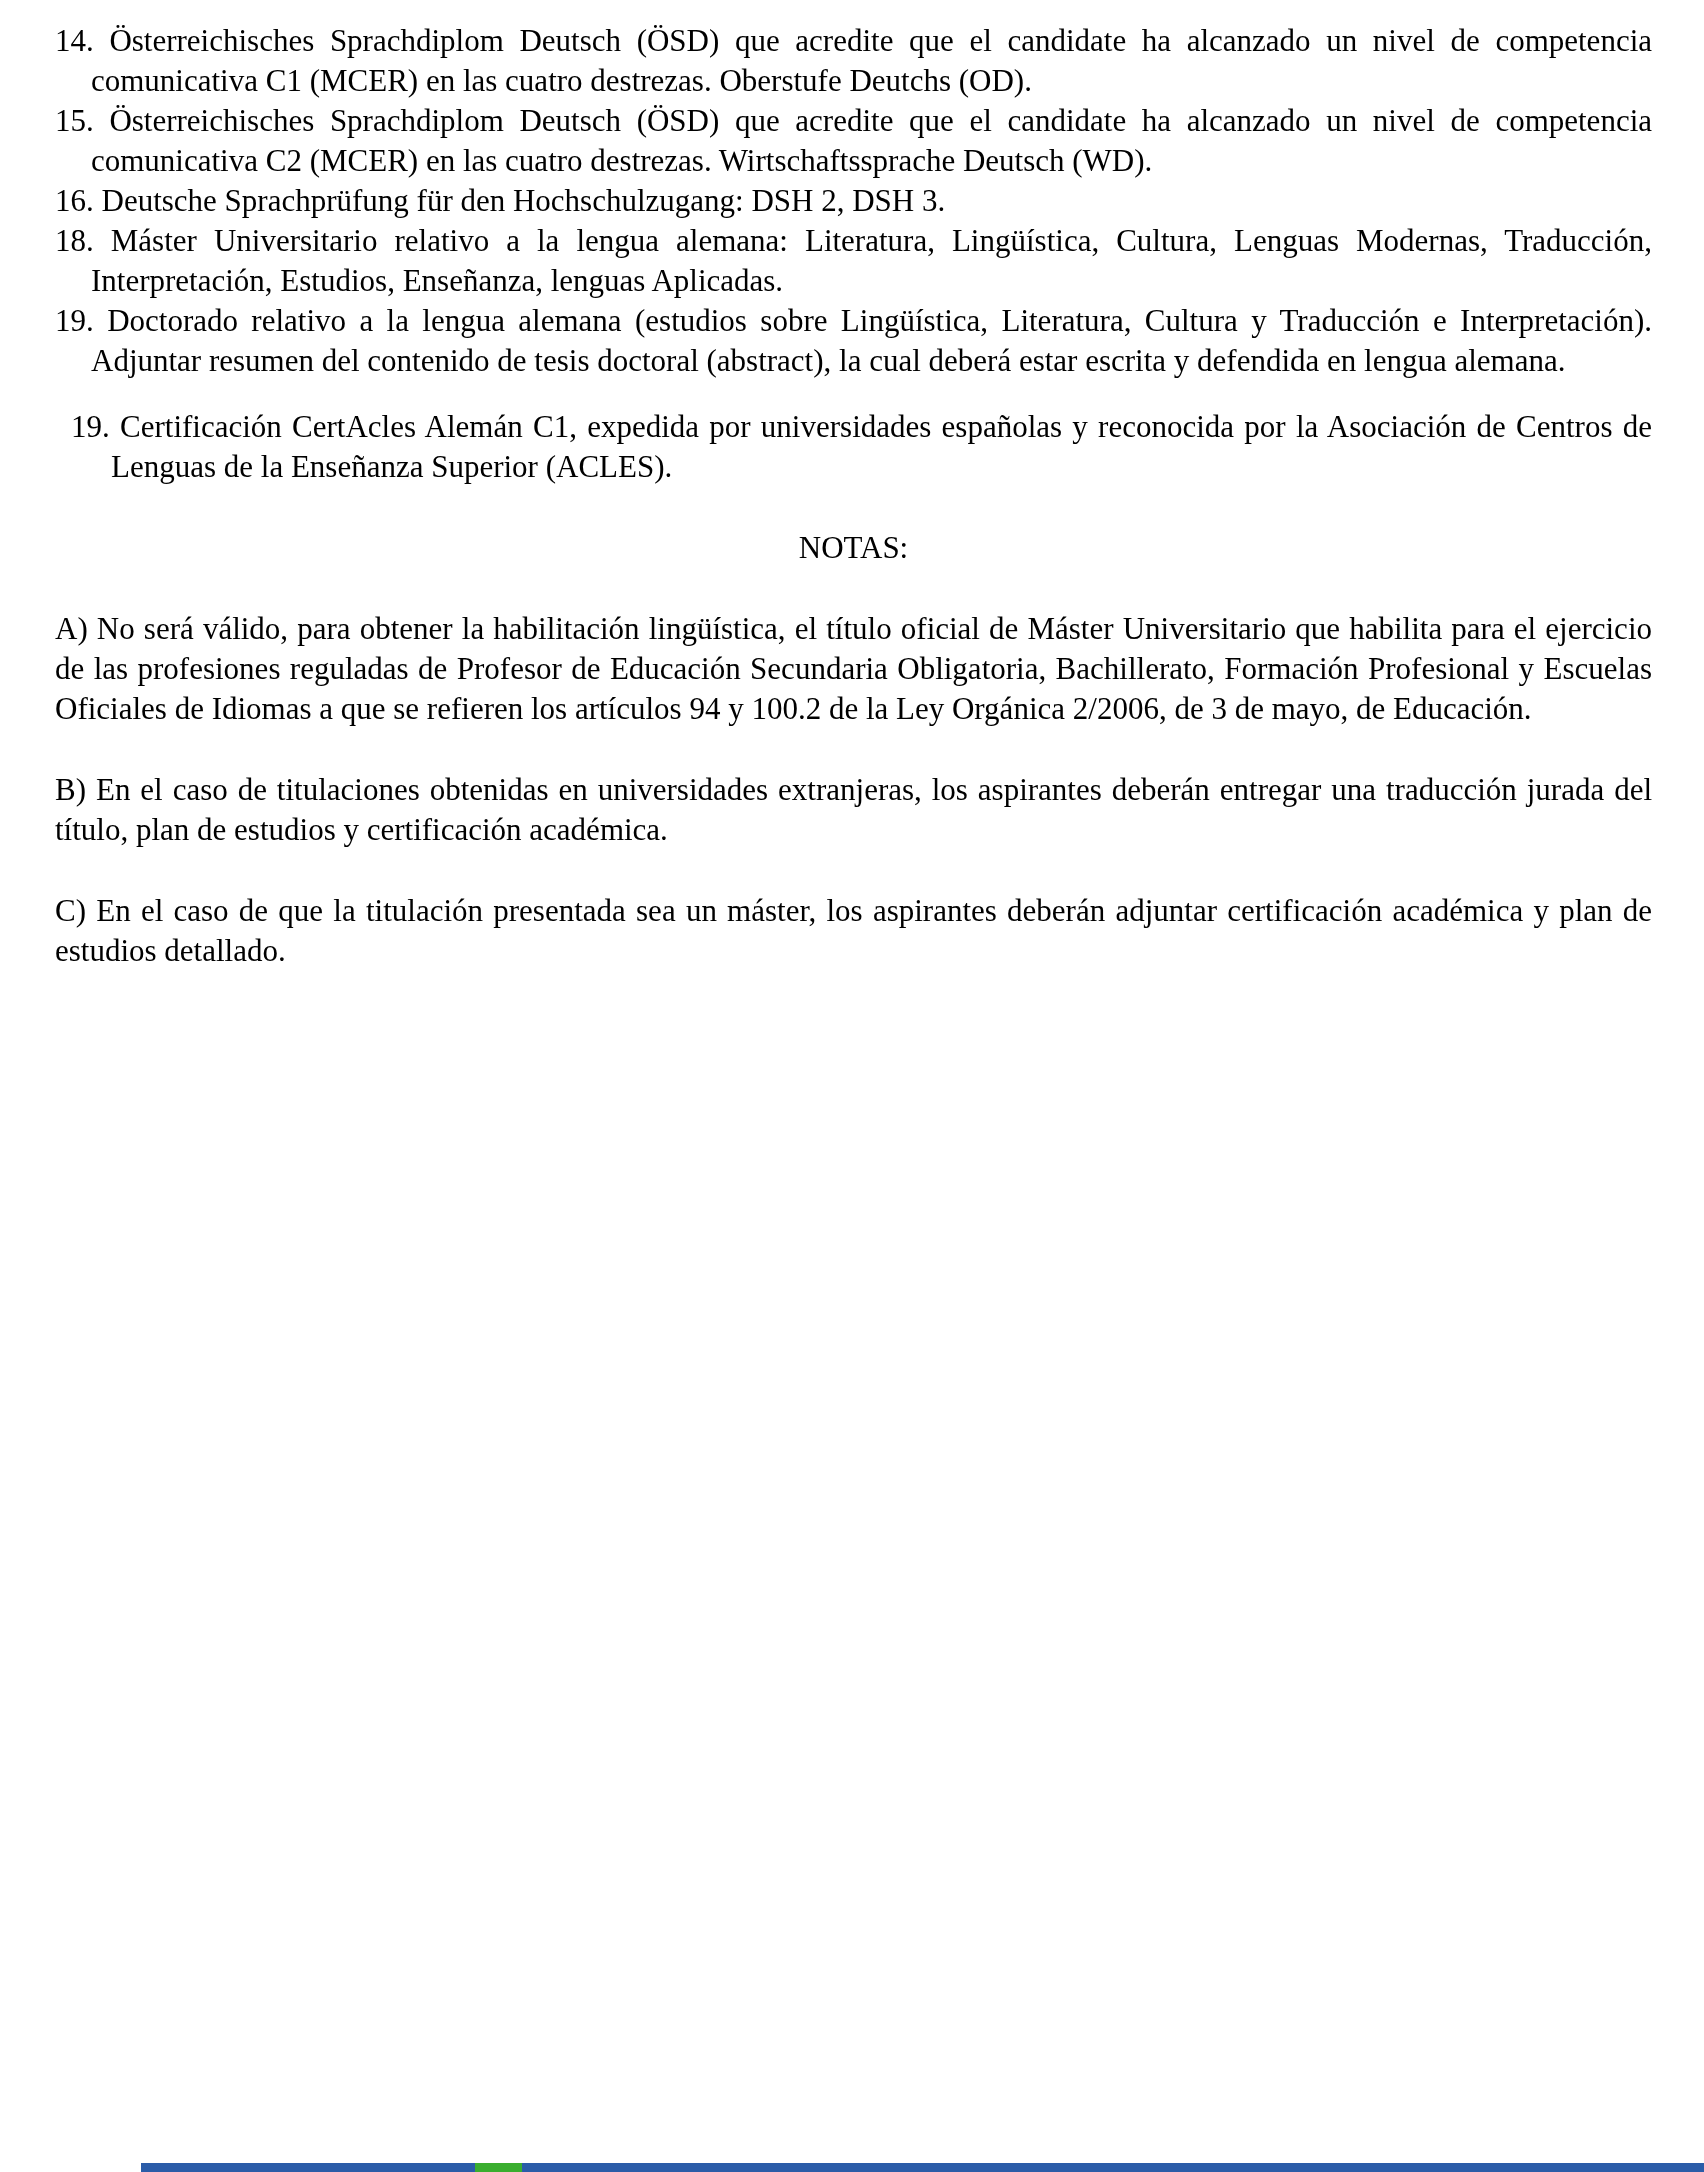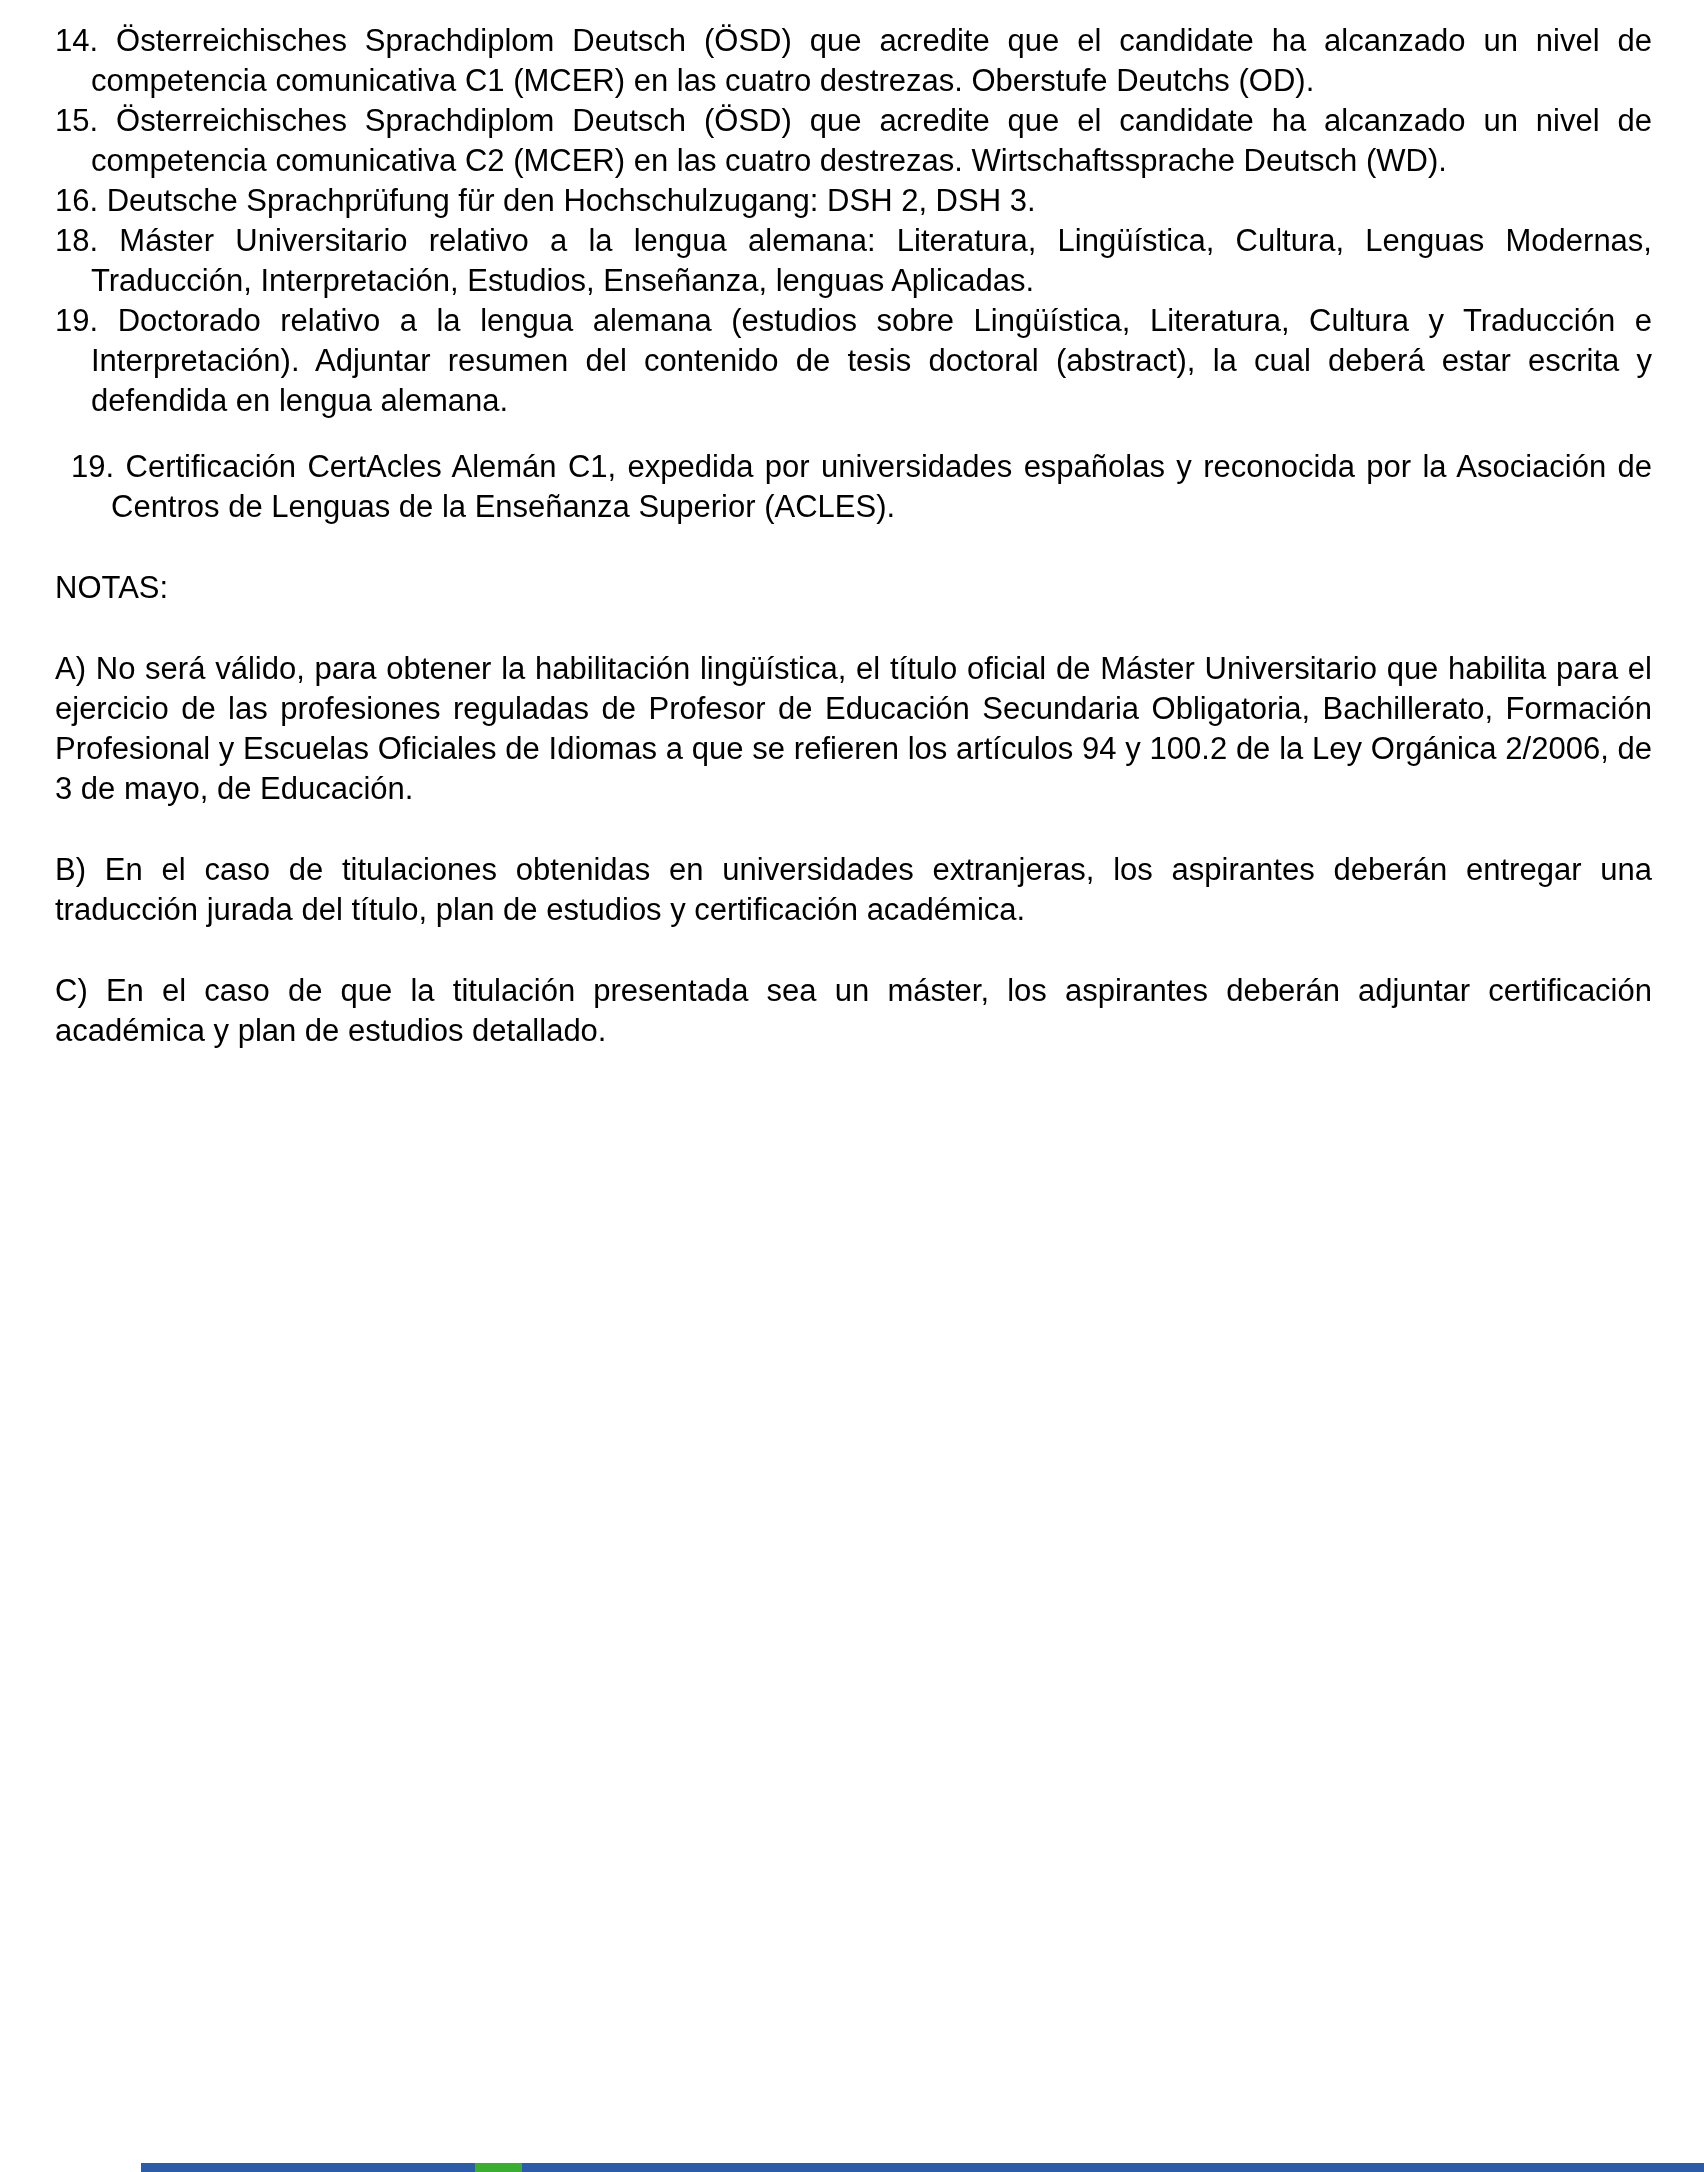--- a/index.html
+++ b/index.html
@@ -5,21 +5,21 @@
   html, body {
     margin: 0;
     padding: 0;
     background: #ffffff;
   }
   .page {
     position: relative;
     width: 1705px;
     height: 2172px;
     background: #ffffff;
-    font-family: Liberation Sans, sans-serif;
+    font-family: Liberation Serif, serif;
     font-size: 31px;
     line-height: 1.29;
     color: #000000;
     overflow: hidden;
   }
   .content {
     position: absolute;
     top: 21px;
     left: 55px;
     right: 53px;
@@ -35,20 +35,21 @@
     text-align: justify;
     margin-top: 26px;
   }
   .num {
     display: inline;
   }
   .notas-heading {
     margin-top: 41px;
     font-size: 31px;
     font-weight: normal;
+    text-align: center;
   }
   .note {
     margin-top: 41px;
     text-align: justify;
   }
   .footer-bar {
     position: absolute;
     bottom: 0px;
     left: 141px;
     right: 0;

